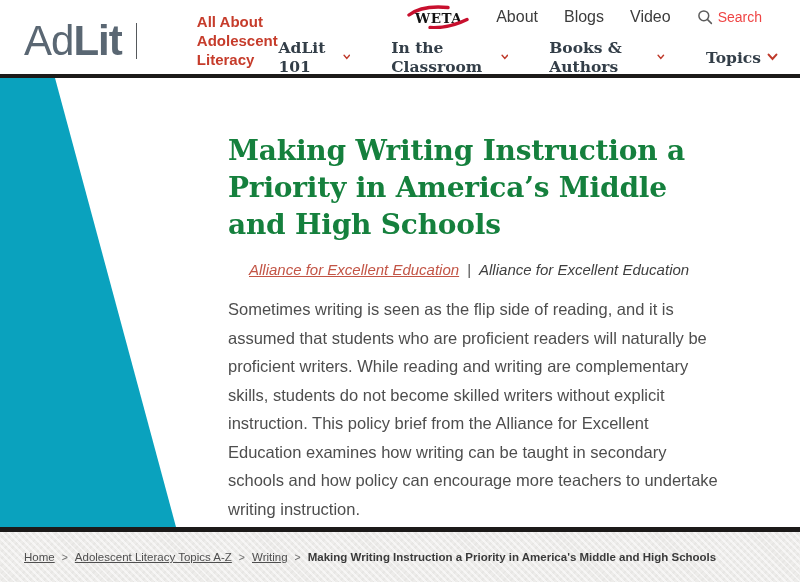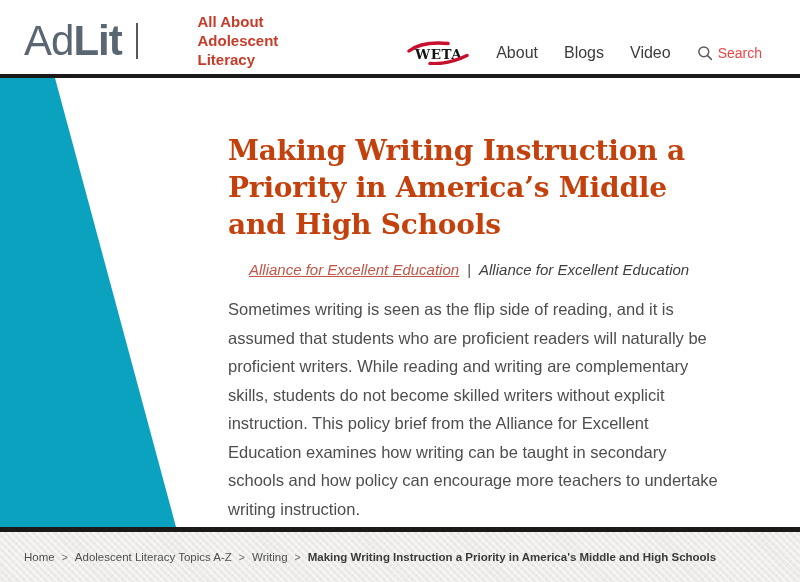--- a/index.html
+++ b/index.html
@@ -55,21 +55,20 @@
   .header-right {
     display: flex; flex-direction: column;
     align-items: flex-end;
     padding-top: 5px;
   }
   .utility-nav {
     display: flex; align-items: center;
     gap: 26px;
     height: 24px;
     margin-right: 16px;
-    margin-top: 36px;
   }
   .utility-nav a {
     font-size: 16px; color: #3c3c3c;
     text-decoration: none; cursor: pointer;
   }
   .weta-logo { display: inline-flex; align-items: center; cursor: pointer; }
   .search-link {
     display: inline-flex; align-items: center; gap: 5px;
     font-size: 14px; color: #ef4444; cursor: pointer;
   }
@@ -108,21 +107,21 @@
   .hero-content {
     position: absolute;
     left: 228px; top: 54px;
     width: 500px;
   }
   .article-title {
     font-family: "DejaVu Serif", "Liberation Serif", serif;
     font-weight: bold;
     font-size: 28px;
     line-height: 37px;
-    color: #c2410c;
+    color: #15803d;
     letter-spacing: -0.2px;
     margin-bottom: 18px;
   }
   .byline {
     font-size: 15px;
     font-style: italic;
     color: #3f3f3f;
     margin-bottom: 17px;
     display: flex; align-items: baseline; gap: 8px; margin-left: 21px;
   }
@@ -151,20 +150,21 @@
     padding-left: 24px;
   }
   .breadcrumb {
     font-size: 11.5px;
     color: #4f4f4f;
     display: flex; align-items: center;
     white-space: nowrap;
   }
   .breadcrumb a {
     color: #4f4f4f;
+    text-decoration: underline;
     cursor: pointer;
   }
   .bsep { margin: 0 7px; color: #6e6e6e; font-size: 10.5px; }
   .breadcrumb .current {
     font-weight: bold;
     color: #3a3a3a;
   }
 </style>
 </head>
 <body>
@@ -204,20 +204,21 @@
       </div>
 
       <nav class="main-nav">
         <a class="nav-item">
           <span>AdLit 101</span>
           <svg width="11" height="8" viewBox="0 0 11 8">
               <path d="M1.6 1.6 L5.5 6 L9.4 1.6" fill="none" stroke="#bf3a2b" stroke-width="2.1" stroke-linecap="round"></path>
             </svg>
         </a>
         <a class="nav-item">
+          <span>In the Classroom</span>
           <svg width="11" height="8" viewBox="0 0 11 8">
               <path d="M1.6 1.6 L5.5 6 L9.4 1.6" fill="none" stroke="#bf3a2b" stroke-width="2.1" stroke-linecap="round"></path>
             </svg>
         </a>
         <a class="nav-item">
           <span>Books &amp; Authors</span>
           <svg width="11" height="8" viewBox="0 0 11 8">
               <path d="M1.6 1.6 L5.5 6 L9.4 1.6" fill="none" stroke="#bf3a2b" stroke-width="2.1" stroke-linecap="round"></path>
             </svg>
         </a>

